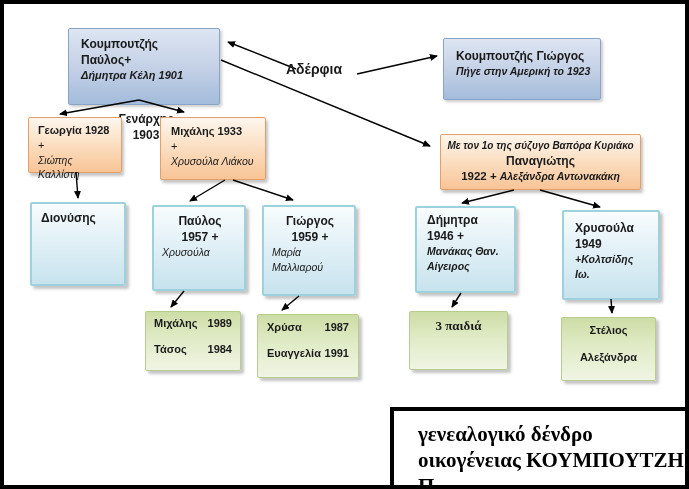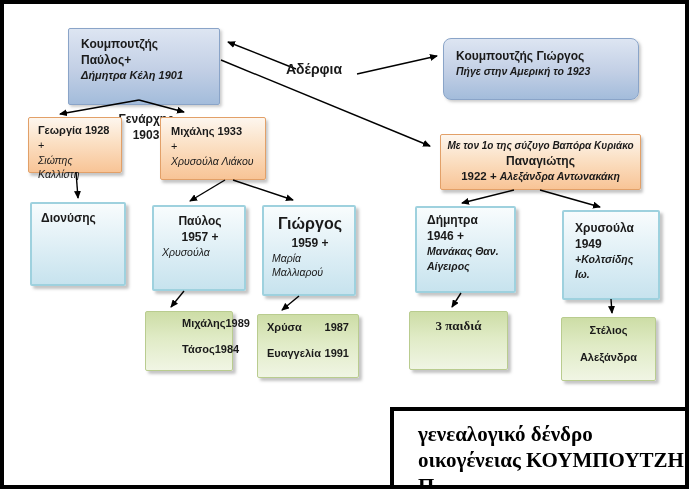--- a/index.html
+++ b/index.html
@@ -48,21 +48,21 @@
 
   <div class="node blue" style="left:68px;top:28px;width:152px;height:77px;">
     <div class="pad">
       <div class="b" style="font-size:12px;">Κουμπουτζής Παύλος+</div>
       <div class="bi" style="font-size:11px;">Δήμητρα Κέλη 1901</div>
       <div class="b ctr" style="font-size:12px;margin-top:28px;">Γενάρχης</div>
       <div class="b ctr" style="font-size:12px;">1903</div>
     </div>
   </div>
 
-  <div class="node blue" style="left:443px;top:38px;width:196px;height:62px;border-radius:8px;">
+  <div class="node blue" style="left:443px;top:38px;width:158px;height:62px;">
     <div class="pad" style="padding-top:9px;">
       <div class="b" style="font-size:12px;">Κουμπουτζής Γιώργος</div>
       <div class="bi" style="font-size:10.5px;">Πήγε στην Αμερική το 1923</div>
     </div>
   </div>
 
   <div class="siblings-label">Αδέρφια</div>
 
   <div class="node orange" style="left:28px;top:117px;width:94px;height:56px;">
     <div style="padding:5px 6px 0 9px;">
@@ -100,21 +100,21 @@
   <div class="node cyan" style="left:152px;top:205px;width:94px;height:86px;">
     <div style="padding:6px 6px 0 8px;">
       <div class="b ctr" style="font-size:12px;">Παύλος</div>
       <div class="b ctr" style="font-size:12px;">1957 +</div>
       <div class="i" style="font-size:10.5px;">Χρυσούλα</div>
     </div>
   </div>
 
   <div class="node cyan" style="left:262px;top:205px;width:94px;height:91px;">
     <div style="padding:6px 6px 0 8px;">
-      <div class="b ctr" style="font-size:16px;">Γιώργος</div>
+      <div class="b ctr" style="font-size:12px;">Γιώργος</div>
       <div class="b ctr" style="font-size:12px;">1959 +</div>
       <div class="i" style="font-size:10.5px;">Μαρία</div>
       <div class="i" style="font-size:10.5px;">Μαλλιαρού</div>
     </div>
   </div>
 
   <div class="node cyan" style="left:415px;top:206px;width:101px;height:87px;">
     <div style="padding:4px 6px 0 10px;">
       <div class="b" style="font-size:12px;">Δήμητρα</div>
       <div class="b" style="font-size:12px;">1946 +</div>
@@ -125,21 +125,21 @@
 
   <div class="node cyan" style="left:562px;top:210px;width:98px;height:90px;">
     <div style="padding:8px 6px 0 11px;">
       <div class="b" style="font-size:12px;">Χρυσούλα</div>
       <div class="b" style="font-size:12px;">1949</div>
       <div class="bi" style="font-size:10.5px;">+Κολτσίδης</div>
       <div class="bi" style="font-size:10.5px;">Ιω.</div>
     </div>
   </div>
 
-  <div class="node green" style="left:145px;top:311px;width:88px;height:60px;padding-left:28px;">
+  <div class="node green" style="left:145px;top:311px;width:96px;height:60px;">
     <div style="padding:4px 8px 0 8px;">
       <div class="row">
         <span>Μιχάλης</span>
         <span>1989</span>
       </div>
       <div class="row" style="margin-top:11px;">
         <span>Τάσος</span>
         <span>1984</span>
       </div>
     </div>

